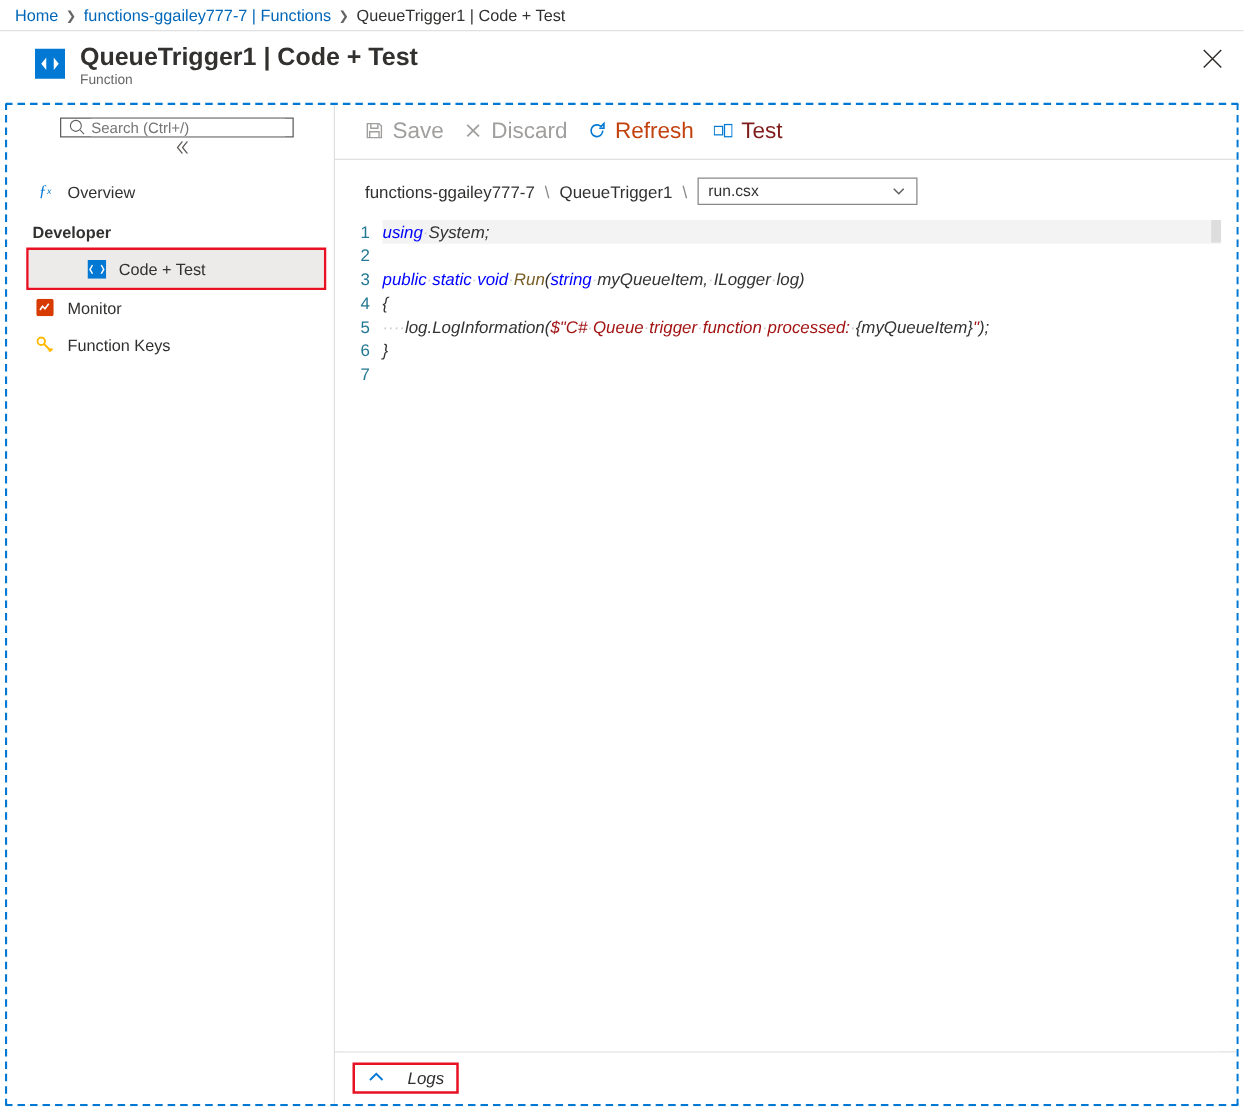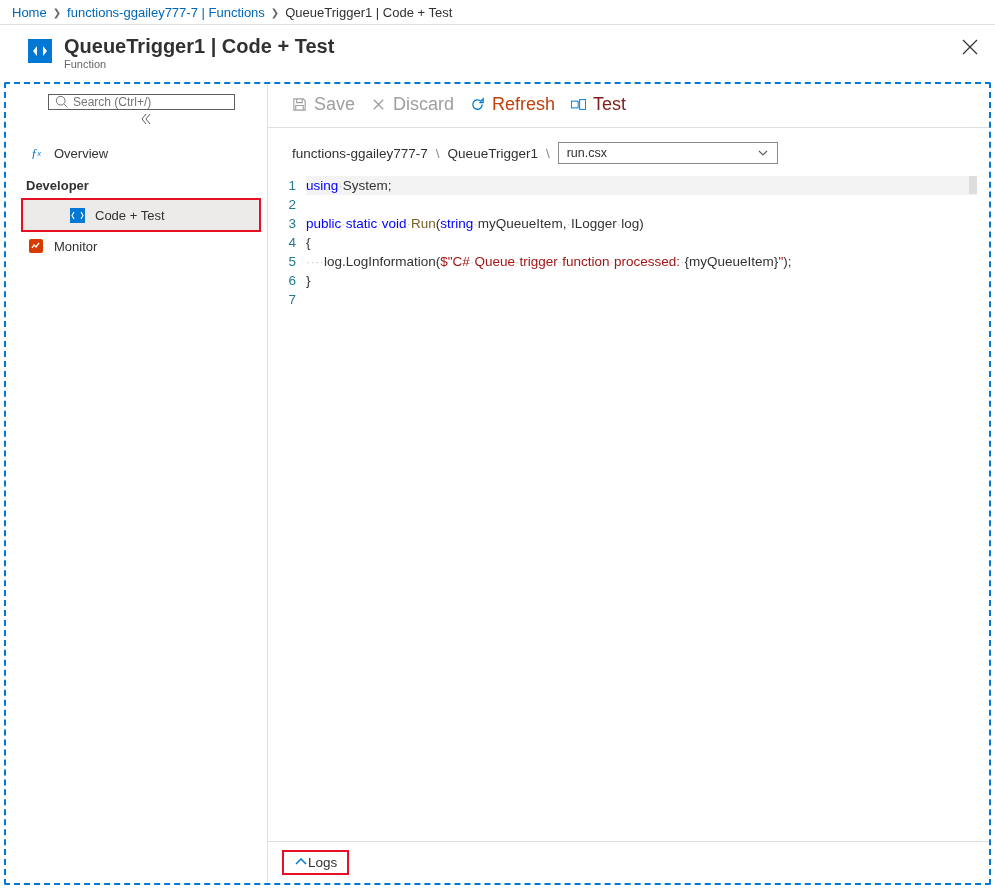--- a/index.html
+++ b/index.html
@@ -176,21 +176,21 @@
       color: #323130;
     }
     .path-sep { color: #8a8886; }
     .file-select {
       border: 1px solid #8a8886;
       padding: 3px 8px;
       font-size: 12.5px;
       display: flex;
       align-items: center;
       justify-content: space-between;
-      width: 220px;
+      width: 176px;
       height: 22px;
       cursor: pointer;
     }
 
     
     .editor {
       flex: 1;
       display: flex;
       background: #fff;
       font-family: Consolas, 'Courier New', monospace;
@@ -200,21 +200,21 @@
       margin: 0 12px 0 8px;
       position: relative;
     }
     .gutter {
       width: 30px;
       text-align: right;
       color: #237893;
       padding-right: 10px;
       user-select: none;
     }
-    .code-lines { flex: 1; position: relative; }
+    .code-lines { flex: 1; position: relative; font-style: italic; }
     .code-line { white-space: pre; min-height: 19px;}
     .code-line.active { background: #f3f3f3; }
     .minimap-right {
       position: absolute;
       right: 0;
       top: 0;
       width: 8px;
       height: 18px;
       background: #c8c8c8;
       opacity: 0.5;
@@ -232,23 +232,24 @@
       padding: 8px 14px;
       display: flex;
       align-items: center;
       font-size: 13.5px;
       color: #323130;
     }
     .logs-inner {
       border: 2px solid #e81123;
       display: inline-flex;
       align-items: flex-start;
-      gap: 0;
+      gap: 18px;
       padding: 3px 10px;
       cursor: pointer;
+      font-style: italic;
     }
     .logs-inner svg { color: #0078d4; }
   </style>
 </head>
 <body>
 
 <div class="breadcrumb">
   <a>Home</a>
   <span class="sep">❯</span>
   <a>functions-ggailey777-7 | Functions</a>
@@ -314,20 +315,29 @@
     <div class="nav-item">
       <span class="nav-icon">
         <svg width="14" height="14" viewBox="0 0 14 14">
             <rect width="14" height="14" rx="2" fill="#d83b01"></rect>
             <path d="M3 9l2-3 2 2 3-4" stroke="#fff" fill="none" stroke-width="1.3"></path>
           </svg>
       </span>
       <span>Monitor</span>
     </div>
 
+    <div class="nav-item">
+      <span class="nav-icon">
+        <svg width="14" height="14" viewBox="0 0 14 14">
+            <circle cx="4" cy="4" r="3" fill="none" stroke="#ffb900" stroke-width="1.5"></circle>
+            <path d="M6 6l6 6M10 12l2-2M12 10l1 1" stroke="#ffb900" stroke-width="1.5" fill="none"></path>
+          </svg>
+      </span>
+      <span>Function Keys</span>
+    </div>
   </div>
 
   <div class="content">
 
     <div class="toolbar">
       <div class="toolbar-btn disabled">
         <svg viewBox="0 0 16 16">
             <path d="M2 2h10l2 2v10H2V2zm3 0v4h6V2M4 14v-5h8v5" fill="none" stroke="currentColor" stroke-width="1.2"></path>
           </svg>
         <span>Save</span>

